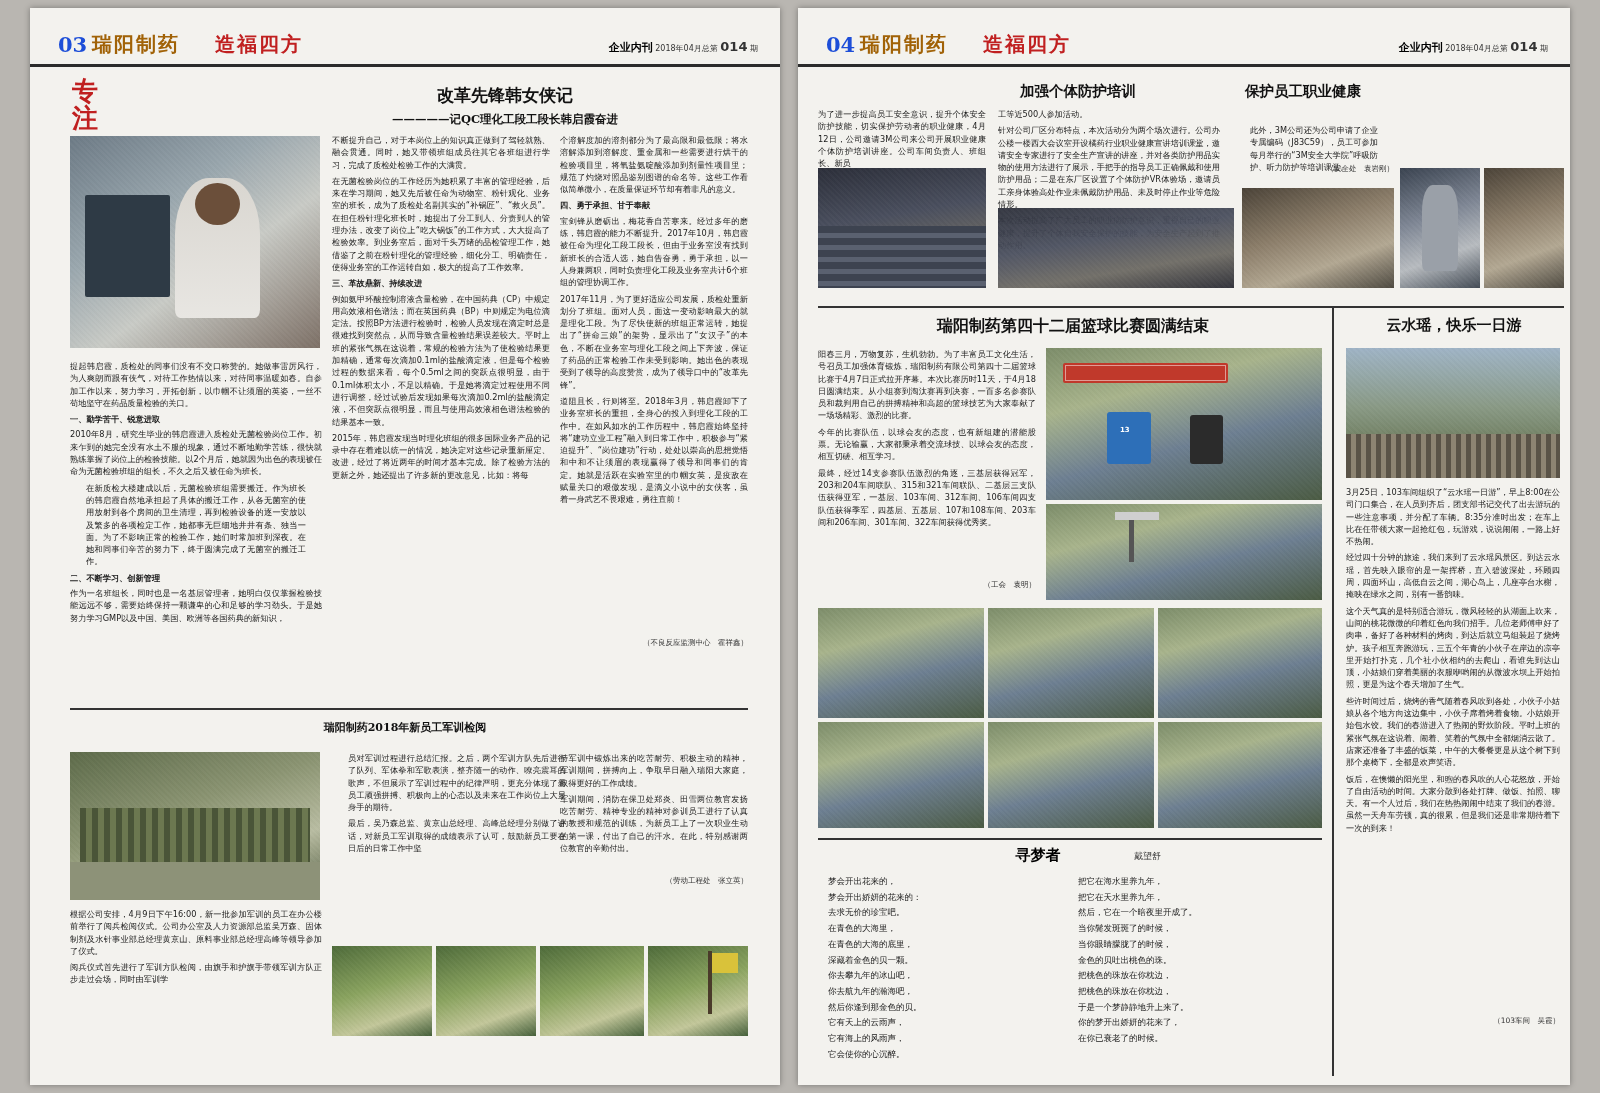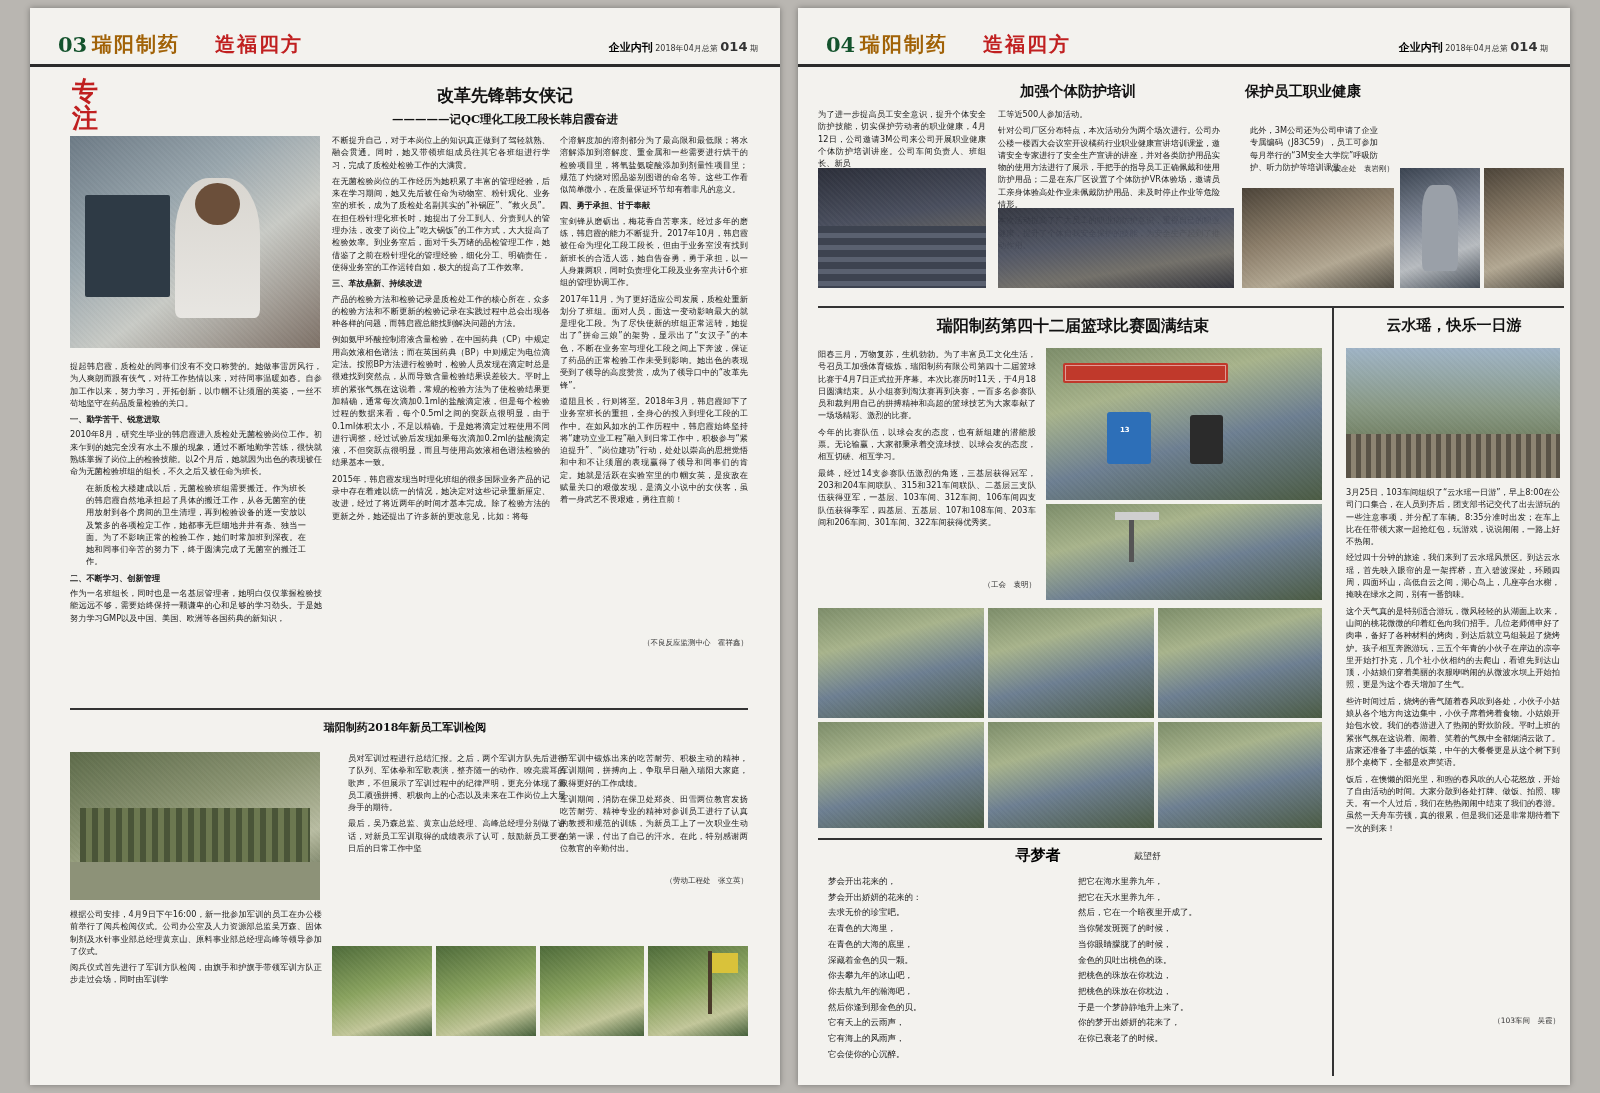--- a/index.html
+++ b/index.html
@@ -4,21 +4,21 @@
 <style>
   html,body{margin:0;padding:0;background:#b9b6b1;}
   body{width:1600px;height:1093px;font-family:"DejaVu Sans",sans-serif;}
   .page{position:relative;width:1600px;height:1093px;background:#b9b6b1;overflow:hidden;}
   .sheet{position:absolute;top:8px;background:#f3f2ee;box-shadow:0 0 6px rgba(0,0,0,.35);}
   .sheet.left{left:30px;width:750px;height:1077px;}
   .sheet.right{left:798px;width:772px;height:1077px;}
   
   .masthead{position:absolute;left:0;right:0;top:22px;height:34px;border-bottom:3px solid #2b2b2b;}
   .mh-inner{position:relative;height:100%;}
-  .folio{position:absolute;left:28px;top:2px;font-size:21px;font-weight:bold;color:#14532d;font-family:"DejaVu Serif",serif;}
+  .folio{position:absolute;left:28px;top:2px;font-size:21px;font-weight:bold;color:#1d4ed8;font-family:"DejaVu Serif",serif;}
   .mh-title{position:absolute;left:62px;top:1px;font-size:20px;font-weight:bold;color:#a16207;letter-spacing:2px;font-family:"DejaVu Serif",serif;}
   .mh-title2{position:absolute;left:185px;top:1px;font-size:20px;font-weight:bold;color:#c02020;letter-spacing:2px;font-family:"DejaVu Serif",serif;}
   .mh-right{position:absolute;right:22px;top:9px;font-size:8px;color:#333;}
   .mh-right b{font-size:11px;color:#000;}
   .mh-right .num{font-size:13px;font-weight:bold;}
   
   .col{position:absolute;font-size:8.2px;line-height:1.5;color:#1a1a1a;text-align:justify;writing-mode:horizontal-tb;}
   .hl{font-weight:bold;}
   .headline{position:absolute;text-align:center;font-weight:bold;color:#111;font-family:"DejaVu Serif",serif;}
   .sub{position:absolute;text-align:center;color:#111;font-family:"DejaVu Serif",serif;}
@@ -88,21 +88,20 @@
       <p style="margin:0 0 4px">2010年8月，研究生毕业的韩启霞进入质检处无菌检验岗位工作。初来乍到的她完全没有水土不服的现象，通过不断地勤学苦练，很快就熟练掌握了岗位上的检验技能。以2个月后，她就因为出色的表现被任命为无菌检验班组的组长，不久之后又被任命为班长。</p>
       <p style="margin:0 16px 4px">在新质检大楼建成以后，无菌检验班组需要搬迁。作为班长的韩启霞自然地承担起了具体的搬迁工作，从各无菌室的使用放射到各个房间的卫生清理，再到检验设备的逐一安放以及繁多的各项检定工作，她都事无巨细地井井有条、独当一面。为了不影响正常的检验工作，她们时常加班到深夜。在她和同事们辛苦的努力下，终于圆满完成了无菌室的搬迁工作。</p>
       <p style="margin:0 0 3px" class="hl">二、不断学习、创新管理</p>
       <p style="margin:0">作为一名班组长，同时也是一名基层管理者，她明白仅仅掌握检验技能远远不够，需要始终保持一颗谦卑的心和足够的学习劲头。于是她努力学习GMP以及中国、美国、欧洲等各国药典的新知识，</p>
     </div>
 
     <div class="col" style="left:302px;top:126px;width:218px;">
       <p style="margin:0 0 4px">不断提升自己，对于本岗位上的知识真正做到了驾轻就熟、融会贯通。同时，她又带领班组成员往其它各班组进行学习，完成了质检处检验工作的大满贯。</p>
       <p style="margin:0 0 4px">在无菌检验岗位的工作经历为她积累了丰富的管理经验，后来在学习期间，她又先后被任命为动物室、粉针观化、业务室的班长，成为了质检处名副其实的“补锅匠”、“救火员”。在担任粉针理化班长时，她提出了分工到人、分责到人的管理办法，改变了岗位上“吃大锅饭”的工作方式，大大提高了检验效率。到业务室后，面对千头万绪的品检管理工作，她借鉴了之前在粉针理化的管理经验，细化分工、明确责任，使得业务室的工作运转自如，极大的提高了工作效率。</p>
       <p style="margin:0 0 3px" class="hl">三、革故鼎新、持续改进</p>
-      <p style="margin:0 0 4px">产品的检验方法和检验记录是质检处工作的核心所在，众多的检验方法和不断更新的检验记录在实践过程中总会出现各种各样的问题，而韩启霞总能找到解决问题的方法。</p>
       <p style="margin:0 0 4px">例如氨甲环酸控制溶液含量检验，在中国药典（CP）中规定用高效液相色谱法；而在英国药典（BP）中则规定为电位滴定法。按照BP方法进行检验时，检验人员发现在滴定时总是很难找到突然点，从而导致含量检验结果误差较大。平时上班的紧张气氛在这说着，常规的检验方法为了使检验结果更加精确，通常每次滴加0.1ml的盐酸滴定液，但是每个检验过程的数据来看，每个0.5ml之间的突跃点很明显，由于0.1ml体积太小，不足以精确。于是她将滴定过程使用不同进行调整，经过试验后发现如果每次滴加0.2ml的盐酸滴定液，不但突跃点很明显，而且与使用高效液相色谱法检验的结果基本一致。</p>
       <p style="margin:0">2015年，韩启霞发现当时理化班组的很多国际业务产品的记录中存在着难以统一的情况，她决定对这些记录重新厘定、改进，经过了将近两年的时间才基本完成。除了检验方法的更新之外，她还提出了许多新的更改意见，比如：将每</p>
     </div>
 
     <div class="col" style="left:530px;top:126px;width:188px;">
       <p style="margin:0 0 4px">个溶解度加的溶剂都分为了最高限和最低限；将水溶解添加到溶解度、重金属和一些需要进行烘干的检验项目里，将氧盐氨啶酸添加到剂量性项目里；规范了灼烧对照品鉴别图谱的命名等。这些工作看似简单微小，在质量保证环节却有着非凡的意义。</p>
       <p style="margin:0 0 3px" class="hl">四、勇于承担、甘于奉献</p>
       <p style="margin:0 0 4px">宝剑锋从磨砺出，梅花香自苦寒来。经过多年的磨练，韩启霞的能力不断提升。2017年10月，韩启霞被任命为理化工段工段长，但由于业务室没有找到新班长的合适人选，她自告奋勇，勇于承担，以一人身兼两职，同时负责理化工段及业务室共计6个班组的管理协调工作。</p>
       <p style="margin:0 0 4px">2017年11月，为了更好适应公司发展，质检处重新划分了班组。面对人员，面这一变动影响最大的就是理化工段。为了尽快使新的班组正常运转，她提出了“拼命三娘”的架势，显示出了“女汉子”的本色，不断在业务室与理化工段之间上下奔波，保证了药品的正常检验工作未受到影响。她出色的表现受到了领导的高度赞赏，成为了领导口中的“改革先锋”。</p>
       <p style="margin:0 0 4px">道阻且长，行则将至。2018年3月，韩启霞卸下了业务室班长的重担，全身心的投入到理化工段的工作中。在如风如水的工作历程中，韩启霞始终坚持将“建功立业工程”融入到日常工作中，积极参与“紧迫提升”、“岗位建功”行动，处处以崇高的思想觉悟和中和不让须眉的表现赢得了领导和同事们的肯定。她就是活跃在实验室里的巾帼女英，是疫敌在赋量关口的艰傲发现，是滴义小说中的女侠客，虽着一身武艺不畏艰难，勇往直前！</p>

